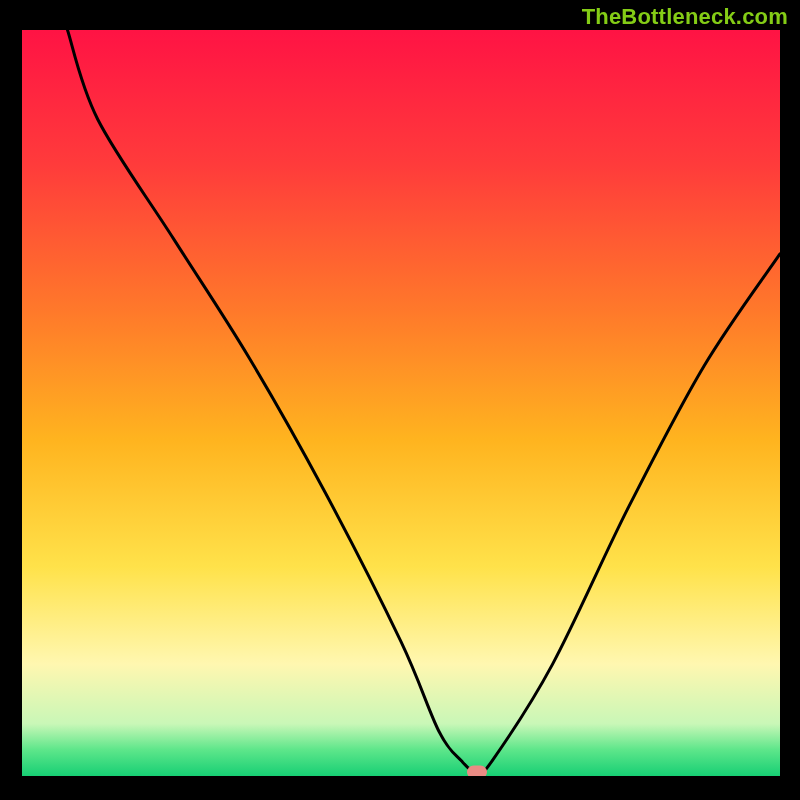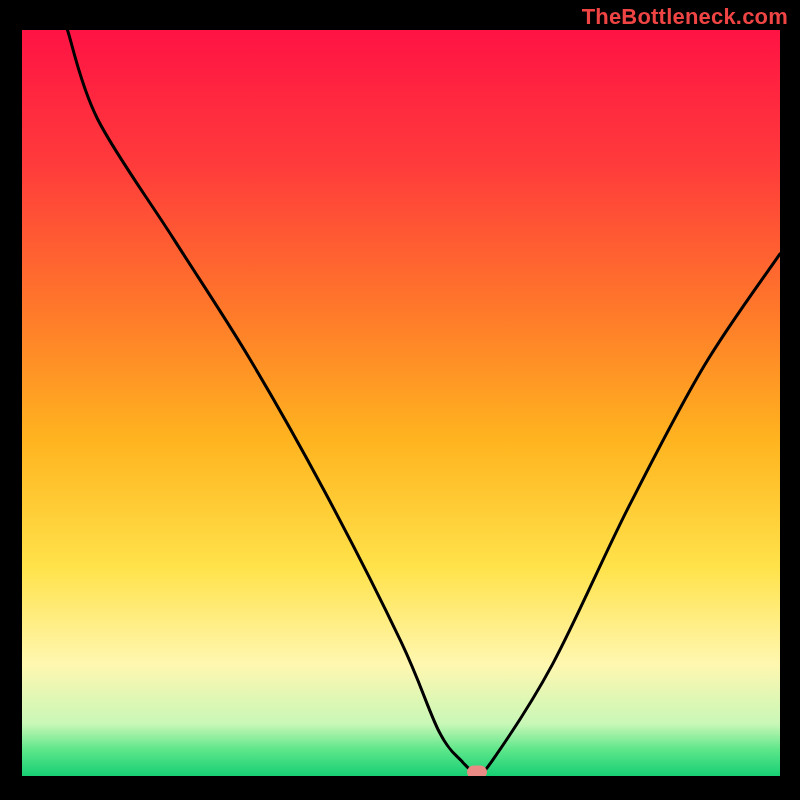--- a/index.html
+++ b/index.html
@@ -14,21 +14,21 @@
   .stage {
     position: relative;
     width: 800px;
     height: 800px;
     background: #000;
   }
   .watermark {
     position: absolute;
     top: 4px;
     right: 12px;
-    color: #ef4444;
+    color: #84cc16;
     font-size: 22px;
     font-weight: 600;
     letter-spacing: 0.2px;
     z-index: 5;
   }
   .plot-area {
     position: absolute;
     left: 22px;
     top: 30px;
     width: 758px;   

